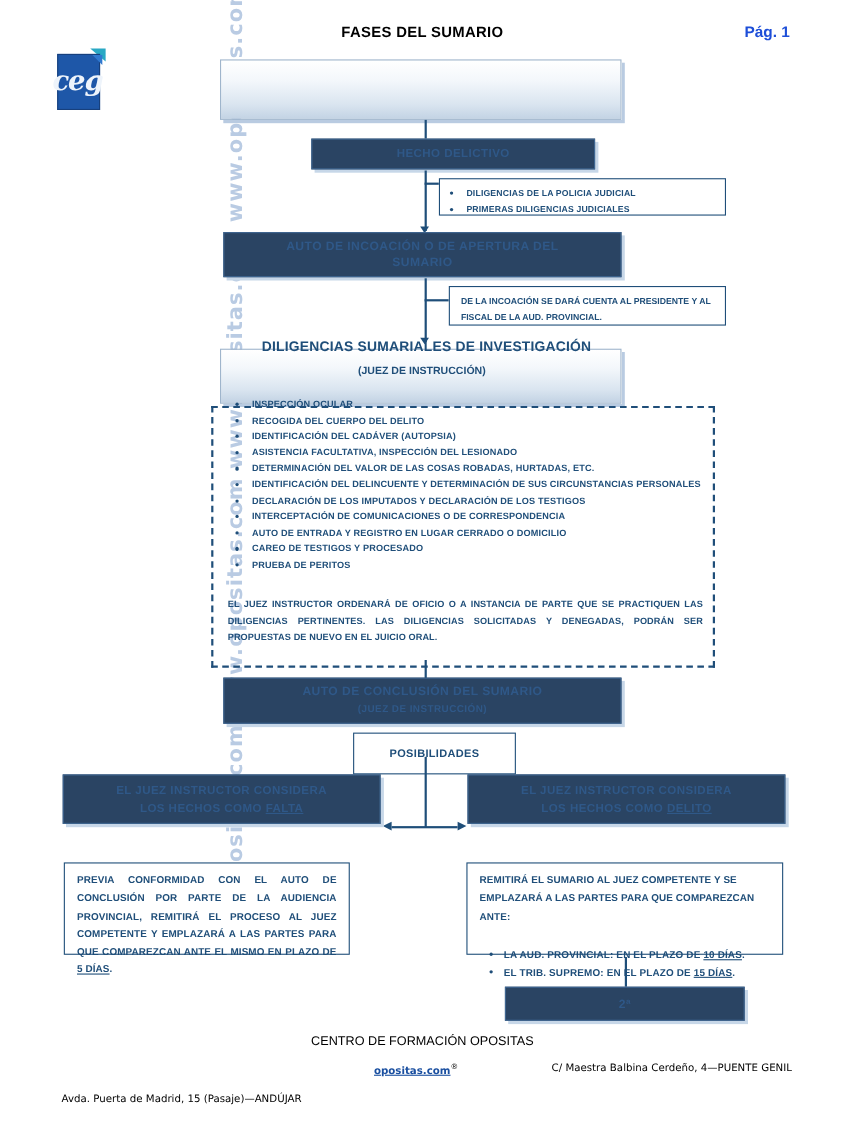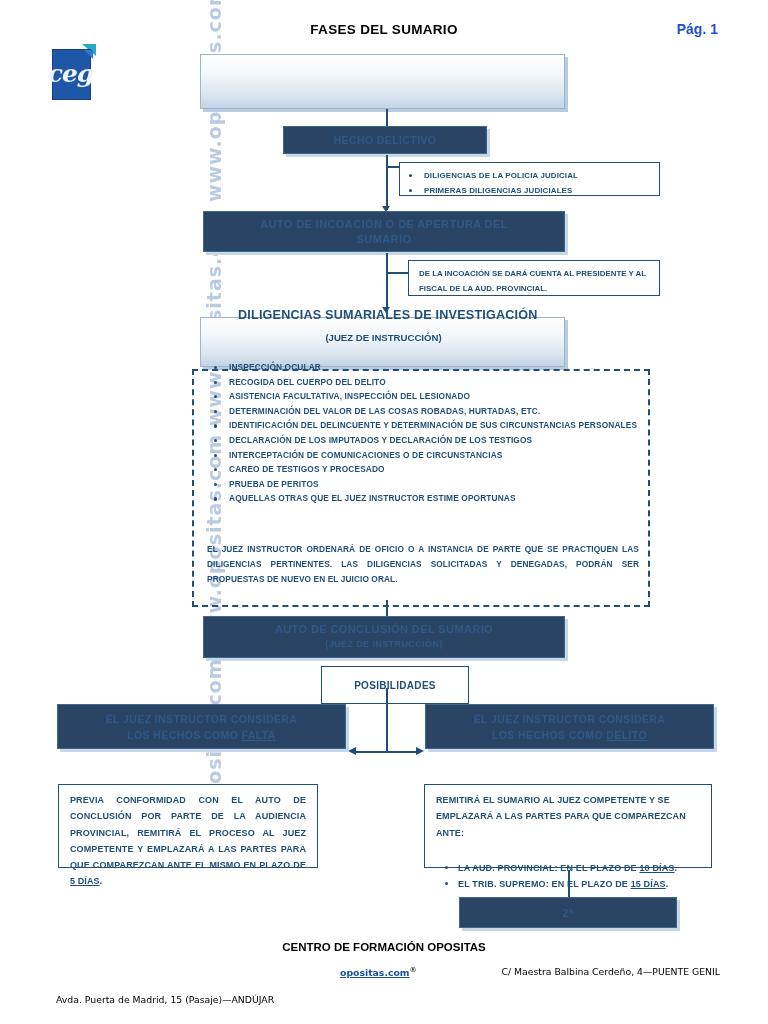--- a/index.html
+++ b/index.html
@@ -177,21 +177,21 @@
     color:#1f4e79;
     font-weight:bold;
     font-size:12.6px;
     letter-spacing:.2px;
     white-space:nowrap;
   }
 
   
   .footer-center{
     position:absolute; left:0; width:768px; text-align:center;
-    font-size:11.5px; font-weight:bold; color:#000;
+    font-size:11.5px; font-weight:normal; color:#000;
   }
   .footer-row{
     position:absolute; left:0; width:768px; top:966px;
     font-size:9.3px; color:#000;
     font-family:"DejaVu Sans", sans-serif;
   }
   .footer-left{position:absolute; left:56px; top:0; white-space:nowrap;margin-top:28px;}
   .footer-mid{position:absolute; left:340px; top:0; white-space:nowrap;}
   .footer-mid a{
     color:#1a4fa0; font-weight:bold; text-decoration:underline;
@@ -217,21 +217,21 @@
     <div class="fold"></div>
     <div class="mark">ceg</div>
   </div>
 
   <div class="box lightbox" style="left:200px;top:54px;width:365px;height:55px;">
     <span></span>
   </div>
 
   <div class="vline" style="left:386px;top:109px;height:17px;"></div>
 
-  <div class="box darkbox" style="left:283px;top:126px;width:204px;height:28px;font-size:10.5px;">
+  <div class="box darkbox" style="left:283px;top:126px;width:258px;height:28px;font-size:10.5px;">
     <span>HECHO DELICTIVO</span>
   </div>
 
   <div class="vline" style="left:386px;top:155px;height:55px;"></div>
   <div class="arrow-down" style="left:382px;top:206px;"></div>
 
   <div class="hline" style="left:386px;top:166px;width:13px;"></div>
 
   <div class="box whitebox" style="left:399px;top:162px;width:261px;height:34px;padding:5px 0 0 0;">
     <ul class="bl">
@@ -256,28 +256,29 @@
   <div class="box lightbox" style="left:200px;top:317px;width:365px;height:50px;">
     <div style="position:absolute;left:0;top:14px;width:365px;text-align:center;font-size:9.6px;font-weight:bold;color:#1f4e79;">(JUEZ DE INSTRUCCIÓN)</div>
   </div>
   <div class="overlay-heading" style="left:238px;top:308px;">DILIGENCIAS SUMARIALES DE INVESTIGACIÓN</div>
 
   <div class="box dashedbox" style="left:192px;top:369px;width:458px;height:238px;"></div>
 
   <ul class="bl" style="position:absolute;left:205px;top:360px;width:440px;">
     <li>INSPECCIÓN OCULAR</li>
     <li>RECOGIDA DEL CUERPO DEL DELITO</li>
+    <li>IDENTIFICACIÓN DEL CADÁVER (AUTOPSIA)</li>
     <li>ASISTENCIA FACULTATIVA, INSPECCIÓN DEL LESIONADO</li>
     <li>DETERMINACIÓN DEL VALOR DE LAS COSAS ROBADAS, HURTADAS, ETC.</li>
     <li>IDENTIFICACIÓN DEL DELINCUENTE Y DETERMINACIÓN DE SUS CIRCUNSTANCIAS PERSONALES</li>
     <li>DECLARACIÓN DE LOS IMPUTADOS Y DECLARACIÓN DE LOS TESTIGOS</li>
-    <li>INTERCEPTACIÓN DE COMUNICACIONES O DE CIRCUNSTANCIAS</li>
+    <li>INTERCEPTACIÓN DE COMUNICACIONES O DE CORRESPONDENCIA</li>
+    <li>AUTO DE ENTRADA Y REGISTRO EN LUGAR CERRADO O DOMICILIO</li>
     <li>CAREO DE TESTIGOS Y PROCESADO</li>
     <li>PRUEBA DE PERITOS</li>
-    <li>AQUELLAS OTRAS QUE EL JUEZ INSTRUCTOR ESTIME OPORTUNAS</li>
   </ul>
 
   <div class="para" style="position:absolute;left:207px;top:542px;width:432px;">EL JUEZ INSTRUCTOR ORDENARÁ DE OFICIO O A INSTANCIA DE PARTE QUE SE PRACTIQUEN LAS DILIGENCIAS PERTINENTES. LAS DILIGENCIAS SOLICITADAS Y DENEGADAS, PODRÁN SER PROPUESTAS DE NUEVO EN EL JUICIO ORAL.</div>
 
   <div class="vline" style="left:386px;top:600px;height:17px;"></div>
 
   <div class="box darkbox" style="left:203px;top:616px;width:362px;height:42px;font-size:11px;line-height:15px;">
     <span>AUTO DE CONCLUSIÓN DEL SUMARIO</span>
     <span class="sub">(JUEZ DE INSTRUCCIÓN)</span>
   </div>

